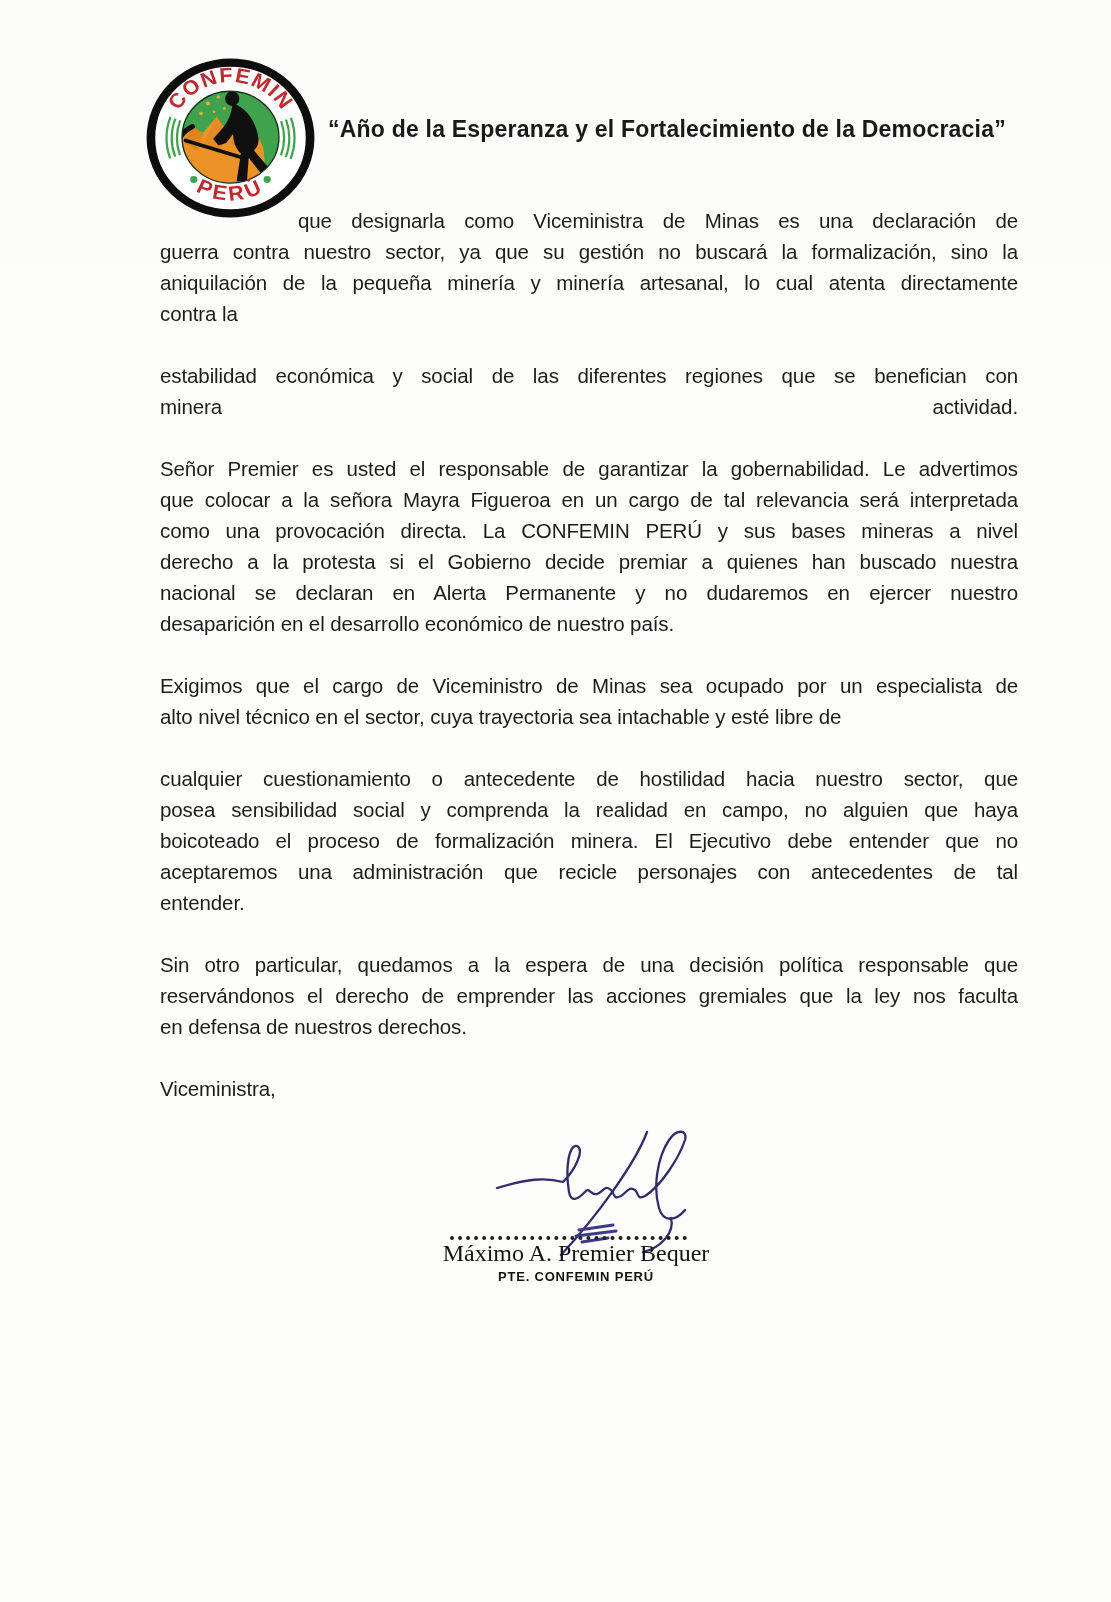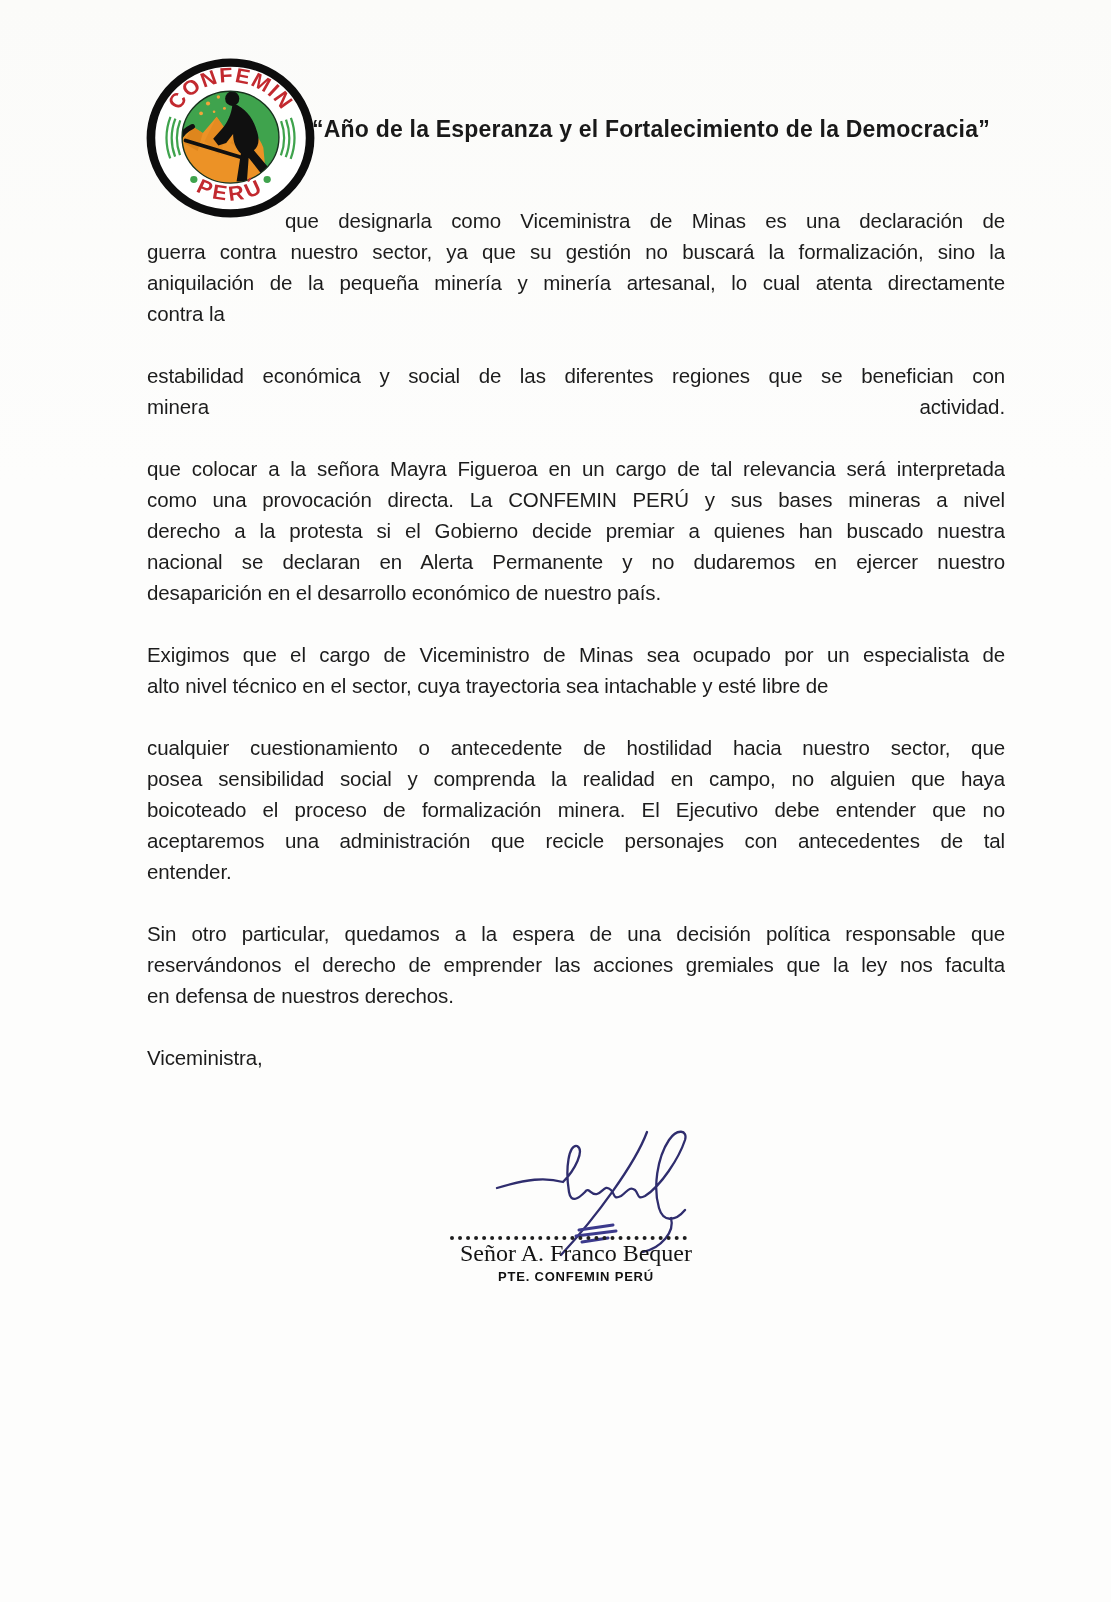--- a/index.html
+++ b/index.html
@@ -5,25 +5,25 @@
   html,body { margin:0; padding:0; background:#e9e9e9; }
   .page {
     position:relative; width:1111px; height:1602px;
     background:linear-gradient(180deg,#fbfbf9 0%, #fdfdfc 30%, #fdfdfc 100%);
     overflow:hidden;
     font-family:"Liberation Sans","DejaVu Sans",sans-serif;
     color:#1b1b1b;
   }
   .logo { position:absolute; left:144px; top:56px; width:173px; height:164px; }
   .quote {
-    position:absolute; left:296px; top:116px; width:710px;
+    position:absolute; left:312px; top:116px; width:710px;
     text-align:center; font-weight:700; font-size:23px; letter-spacing:0.2px; color:#191919;
   }
   .body {
-    position:absolute; left:147px; top:205px; width:858px;
+    position:absolute; left:160px; top:205px; width:858px;
     font-size:20.5px; letter-spacing:-0.1px; color:#1c1c1c;
   }
   .para { margin:0 0 31px 0; }
   .ln {
     text-align:justify; text-align-last:justify;
     line-height:31px; max-height:31px; overflow:hidden;
   }
   .ln.last { text-align-last:left; }
   .ln.spread { display:flex; justify-content:space-between; }
   .first-indent { padding-left:138px; }
@@ -111,20 +111,21 @@
 
     <div class="para">
       <div class="ln">estabilidad económica y social de las diferentes regiones que se benefician con</div>
       <div class="ln spread">
         <span>minera</span>
         <span>actividad.</span>
       </div>
     </div>
 
     <div class="para">
+      <div class="ln">Señor Premier es usted el responsable de garantizar la gobernabilidad. Le advertimos</div>
       <div class="ln">que colocar a la señora Mayra Figueroa en un cargo de tal relevancia será interpretada</div>
       <div class="ln">como una provocación directa. La CONFEMIN PERÚ y sus bases mineras a nivel</div>
       <div class="ln">derecho a la protesta si el Gobierno decide premiar a quienes han buscado nuestra</div>
       <div class="ln">nacional se declaran en Alerta Permanente y no dudaremos en ejercer nuestro</div>
       <div class="ln last">desaparición en el desarrollo económico de nuestro país.</div>
     </div>
 
     <div class="para">
       <div class="ln">Exigimos que el cargo de Viceministro de Minas sea ocupado por un especialista de</div>
       <div class="ln last">alto nivel técnico en el sector, cuya trayectoria sea intachable y esté libre de</div>
@@ -152,16 +153,16 @@
       <path d="M 172 8 C 160 40 122 92 86 131"></path>
       <path d="M 22 64 C 52 55 70 53 88 58 C 100 46 110 26 102 22 C 94 20 90 44 94 68 C 96 80 104 74 110 68 C 114 62 116 72 122 70 C 128 68 130 60 136 66 C 140 70 138 76 146 72 C 152 68 154 62 160 66 C 164 70 162 76 170 72 C 186 62 204 34 210 16 C 213 6 202 4 194 16 C 182 34 178 64 184 84 C 188 98 200 98 210 86"></path>
       <path d="M 196 94 C 200 108 186 124 168 128"></path>
     </g>
     <g fill="none" stroke="#3c3a8c" stroke-width="3" stroke-linecap="round">
       <path d="M 104 106 L 138 101 M 101 112 L 141 107 M 107 118 L 133 114"></path>
     </g>
   </svg>
 
   <div class="dotted-line"></div>
-  <div class="sig-name">Señor A. Franco Bequer</div>
+  <div class="sig-name">Máximo A. Premier Bequer</div>
   <div class="sig-title">PTE. CONFEMIN PERÚ</div>
 
 </div>
 
 </body></html>

